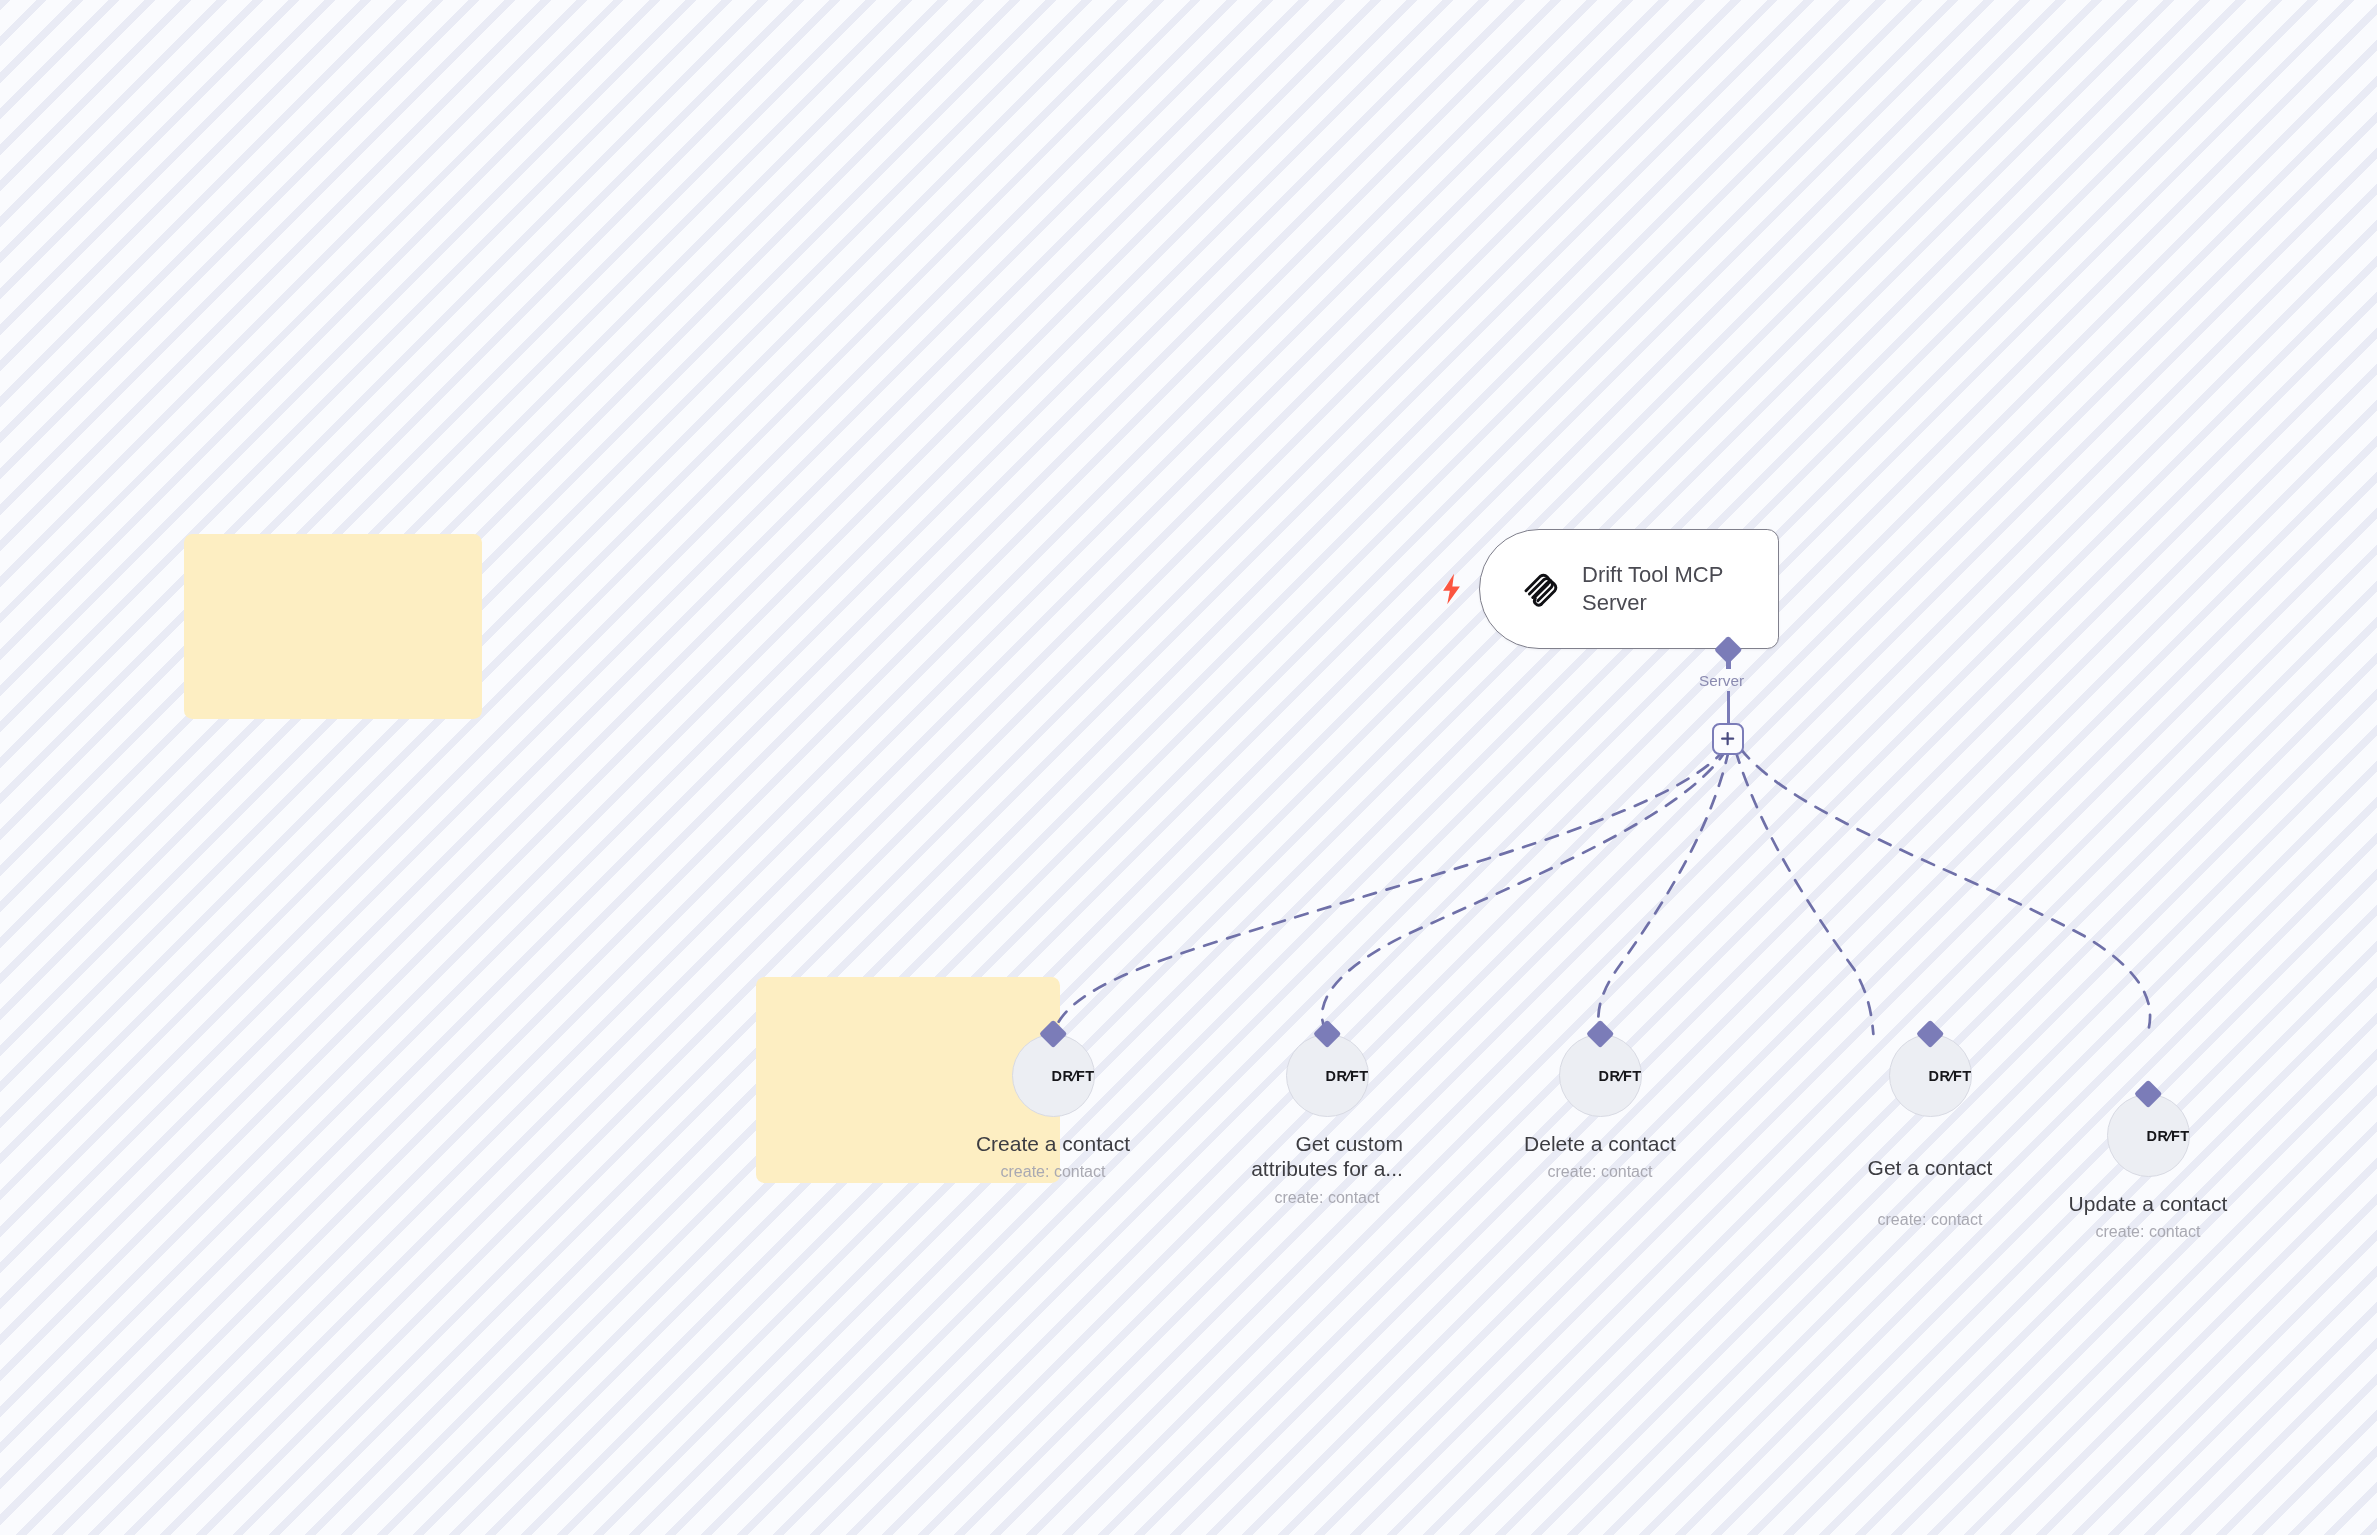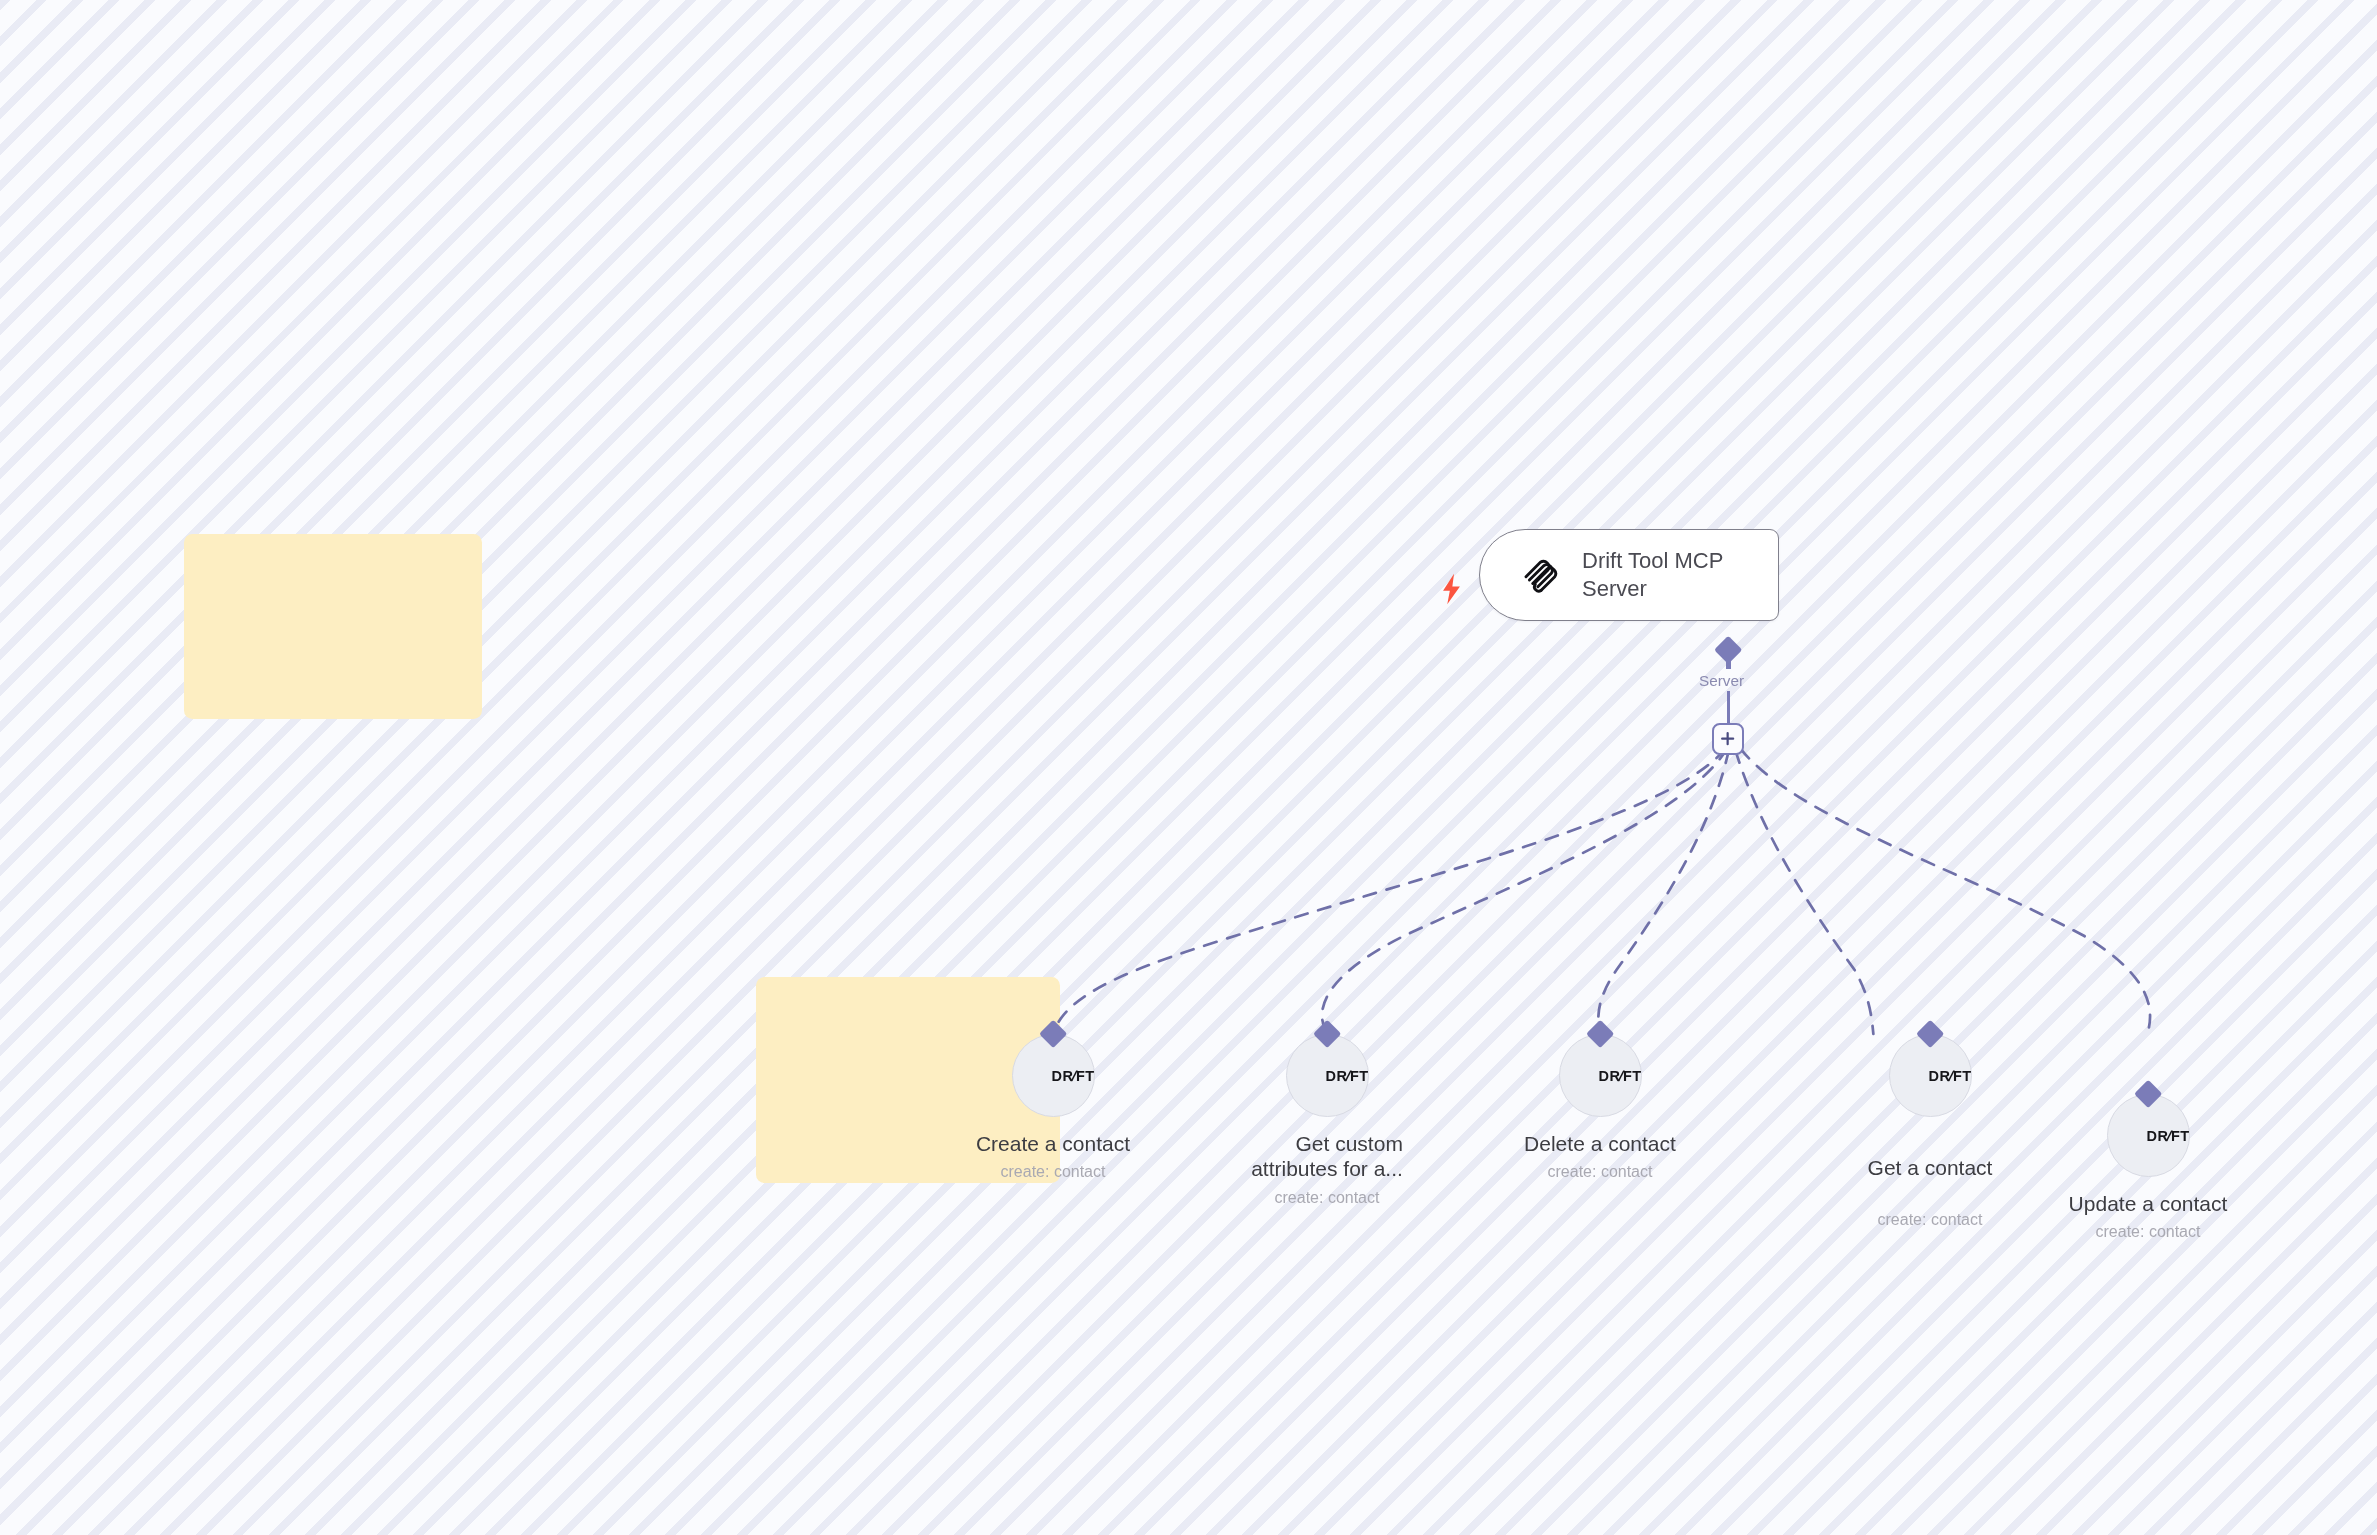--- a/index.html
+++ b/index.html
@@ -45,21 +45,21 @@
     z-index: 2;
     pointer-events: none;
   }
 
   
   #server-node {
     position: absolute;
     left: 1479px;
     top: 529px;
     width: 300px;
-    height: 92px;
+    height: 120px;
     background: #ffffff;
     border: 1.7px solid #80808c;
     border-radius: 61px 12px 12px 61px;
     box-sizing: border-box;
     display: flex;
     align-items: center;
     padding-left: 34px;
     z-index: 5;
     box-shadow: 0 0.9px 2.6px rgba(40,40,70,0.06);
   }

